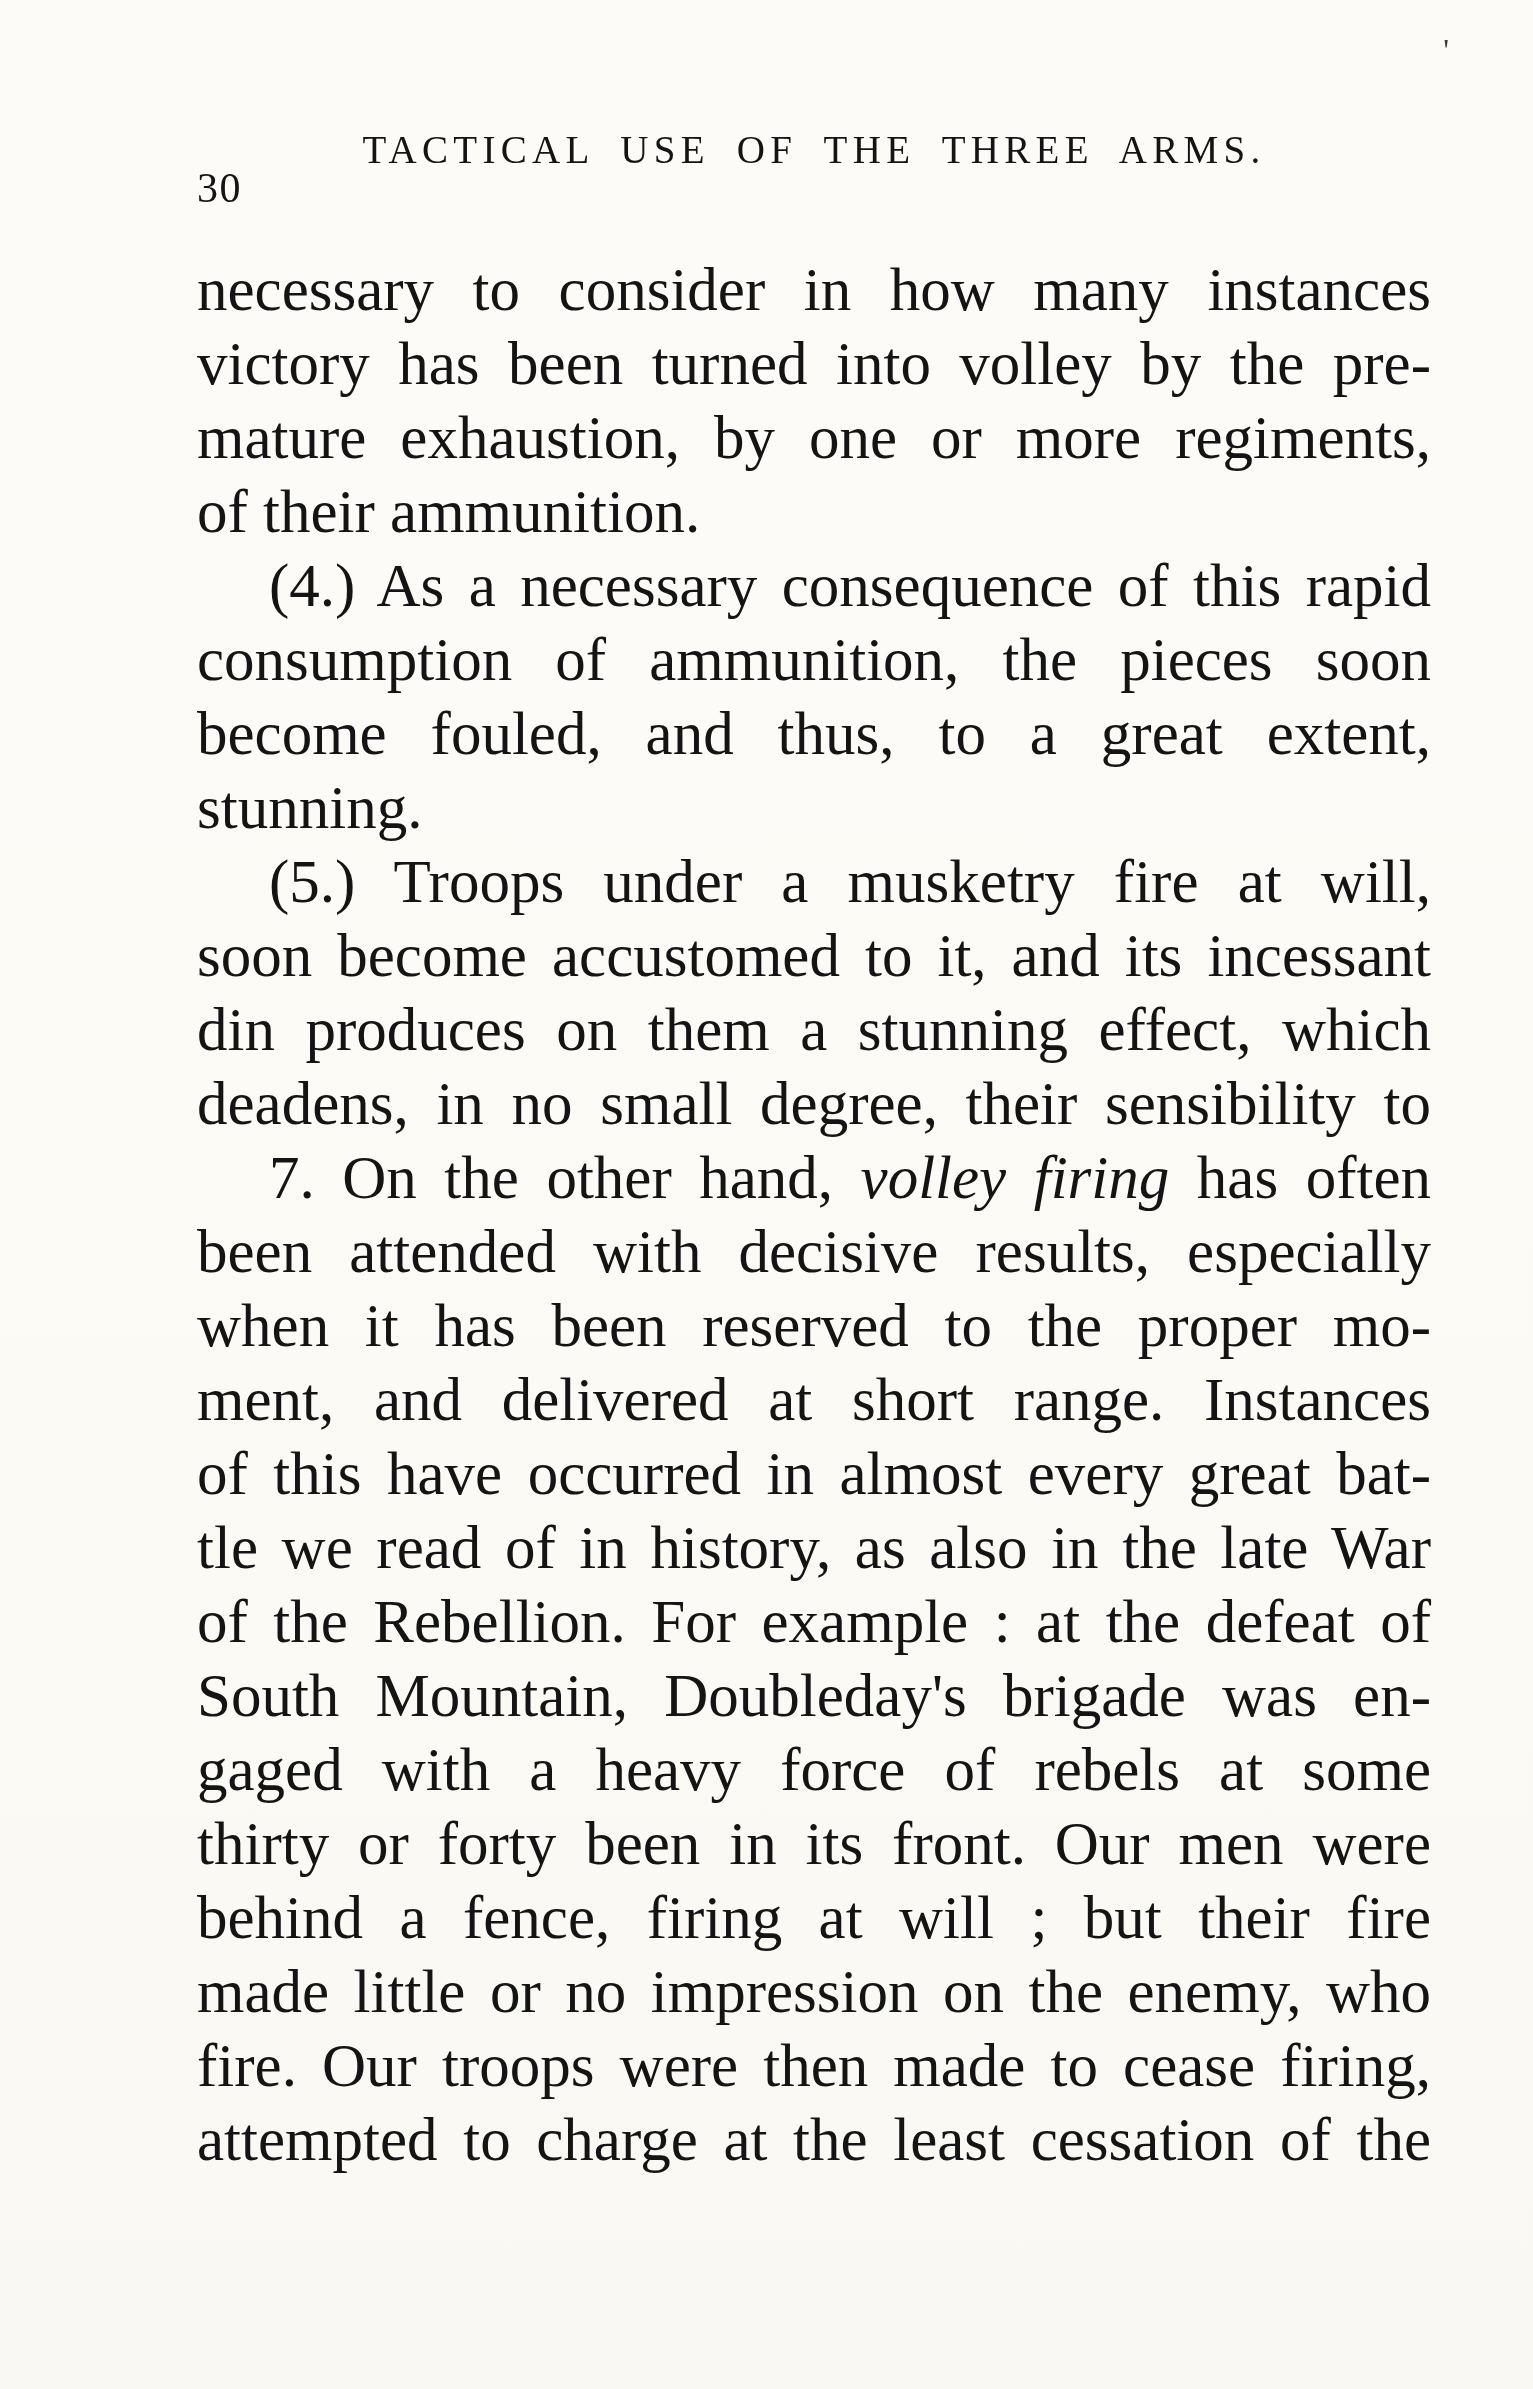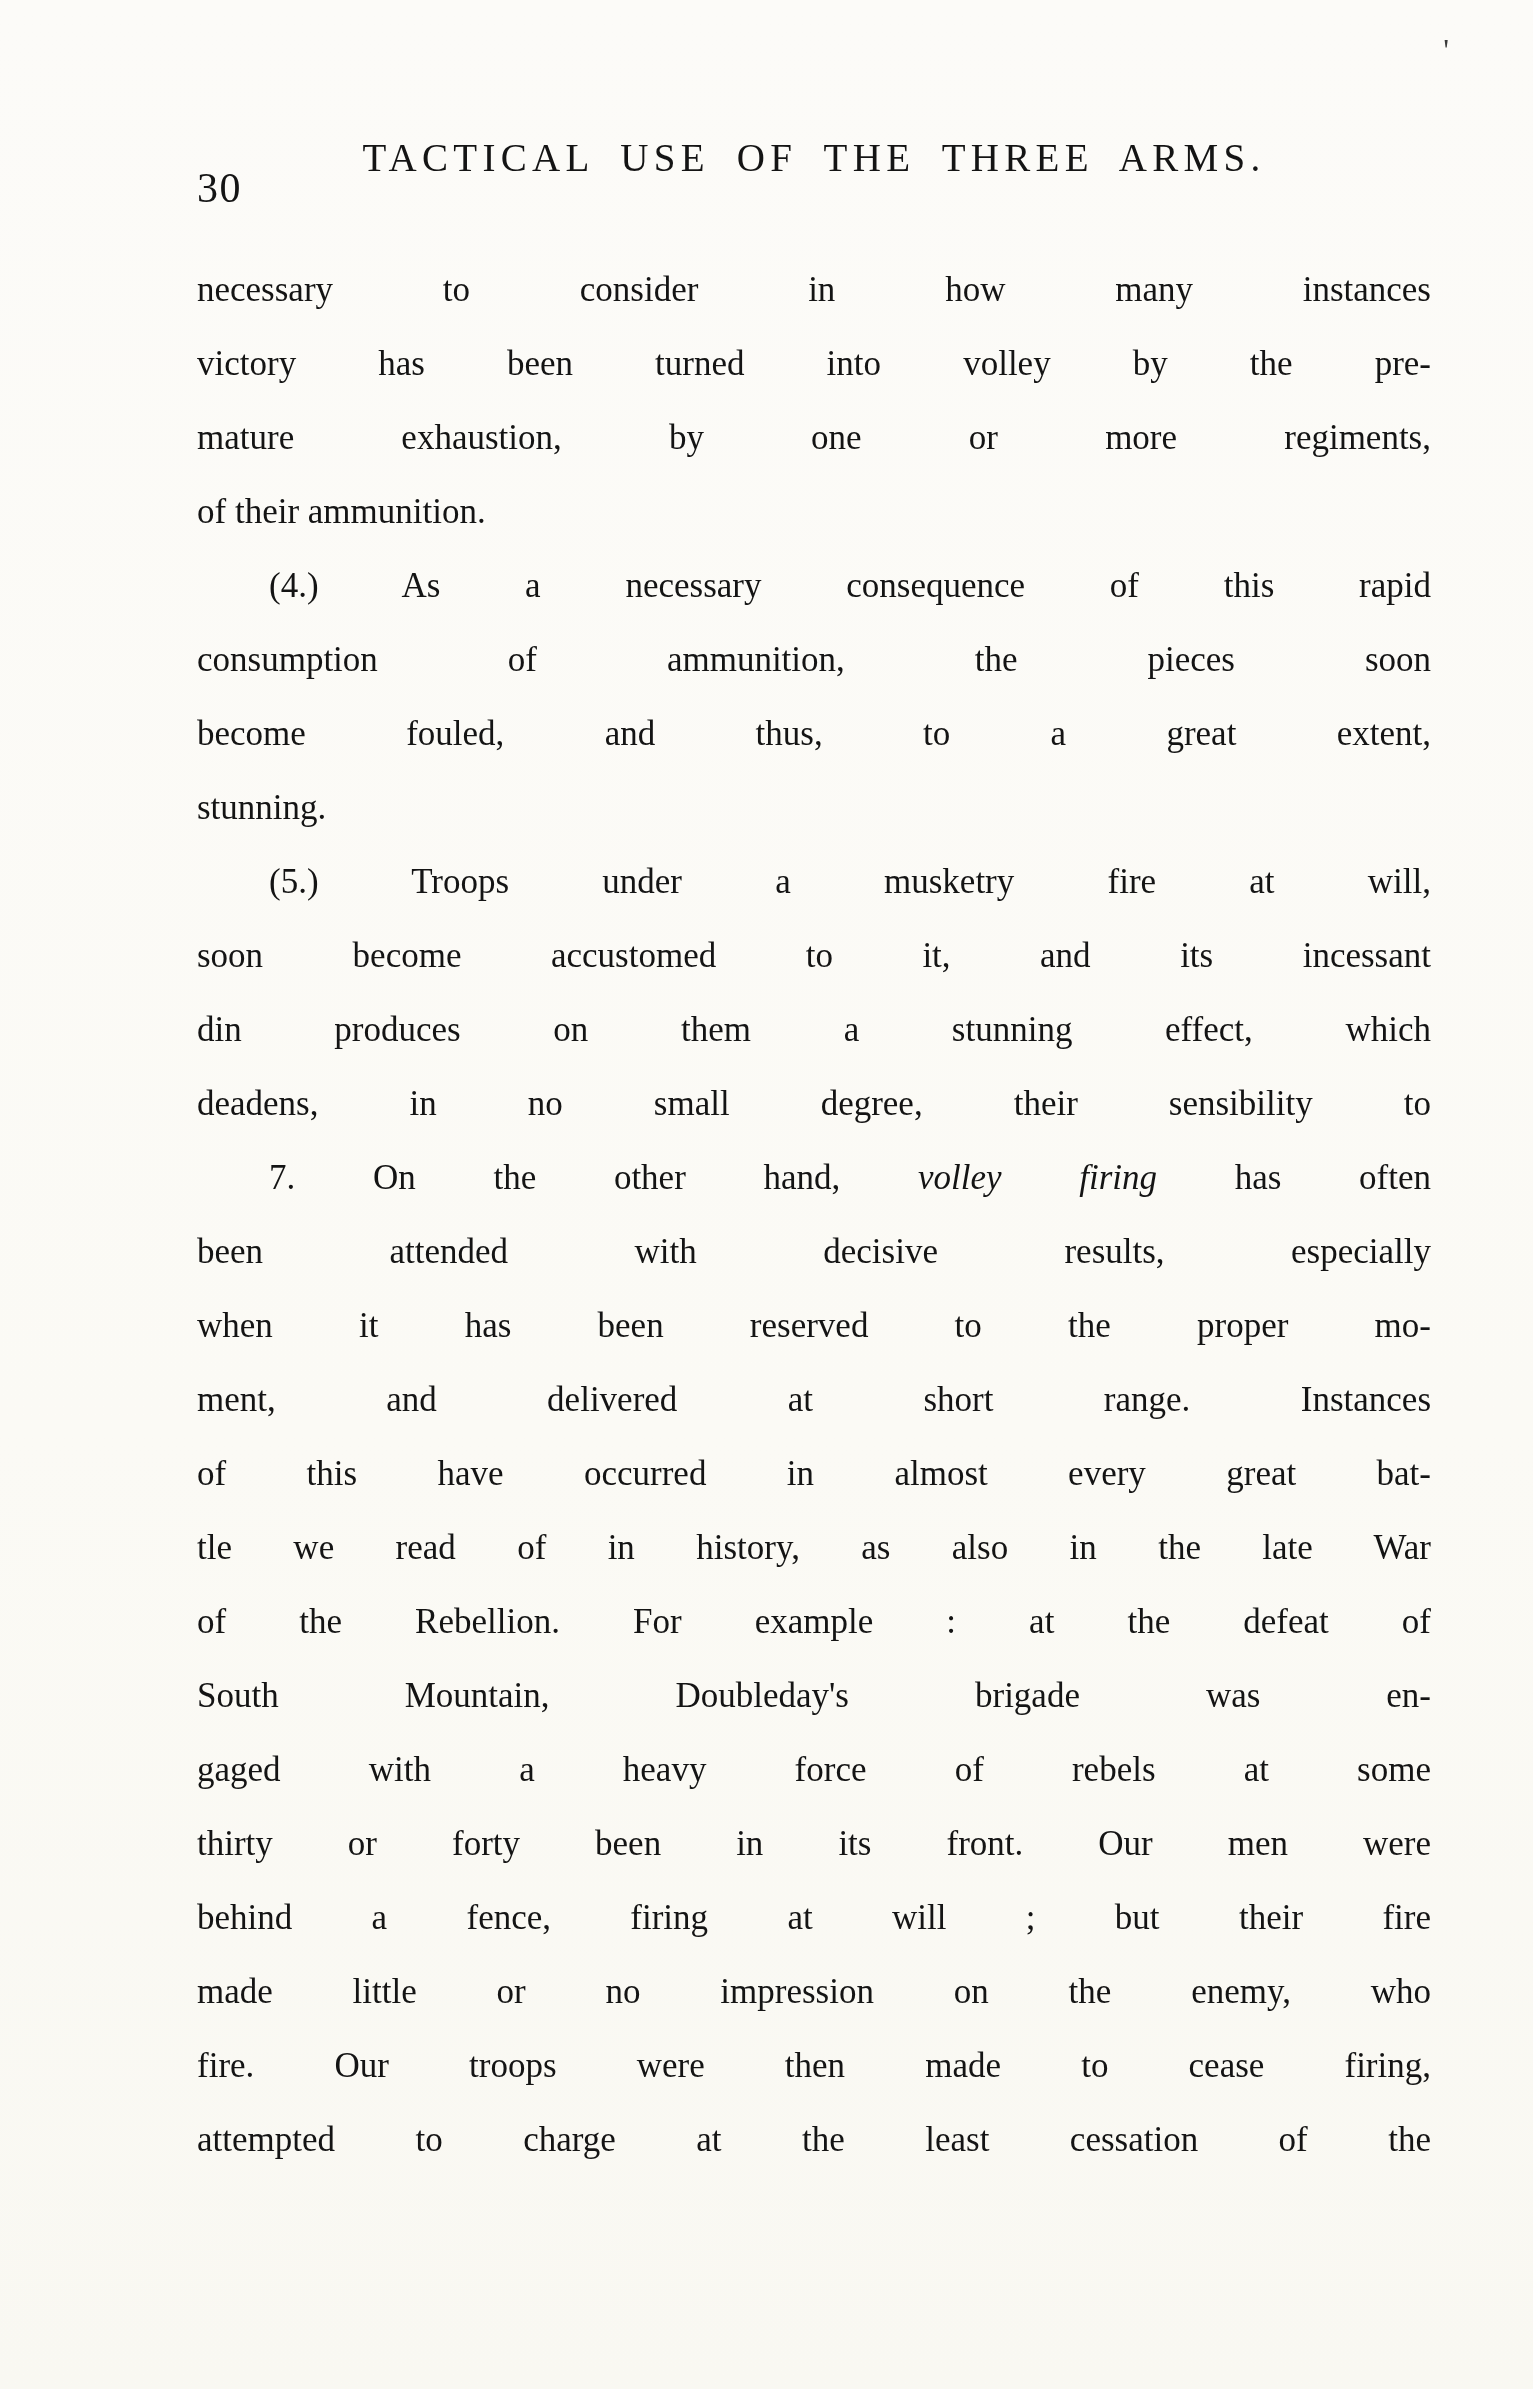--- a/index.html
+++ b/index.html
@@ -37,37 +37,36 @@
   }
   .running-title {
     position: absolute;
     left: 50%;
     transform: translateX(-50%);
     top: 6px;
     font-size: 39px;
     letter-spacing: 5.3px;
     word-spacing: 12px;
     white-space: nowrap;
-    margin-top: 8px;
   }
   .corner-mark {
     position: absolute;
     top: 32px;
     right: 85px;
     font-size: 32px;
     color: #3a3a3a;
   }
   .text-block {
     width: 100%;
   }
   .paragraph {
     margin: 0;
   }
   .line {
-    font-size: 35px;
+    font-size: 61px;
     line-height: 74px;
     height: 74px;
     text-align: justify;
     text-align-last: justify;
     white-space: nowrap;
   }
   .line.line-end {
     text-align-last: left;
     white-space: normal;
   }

